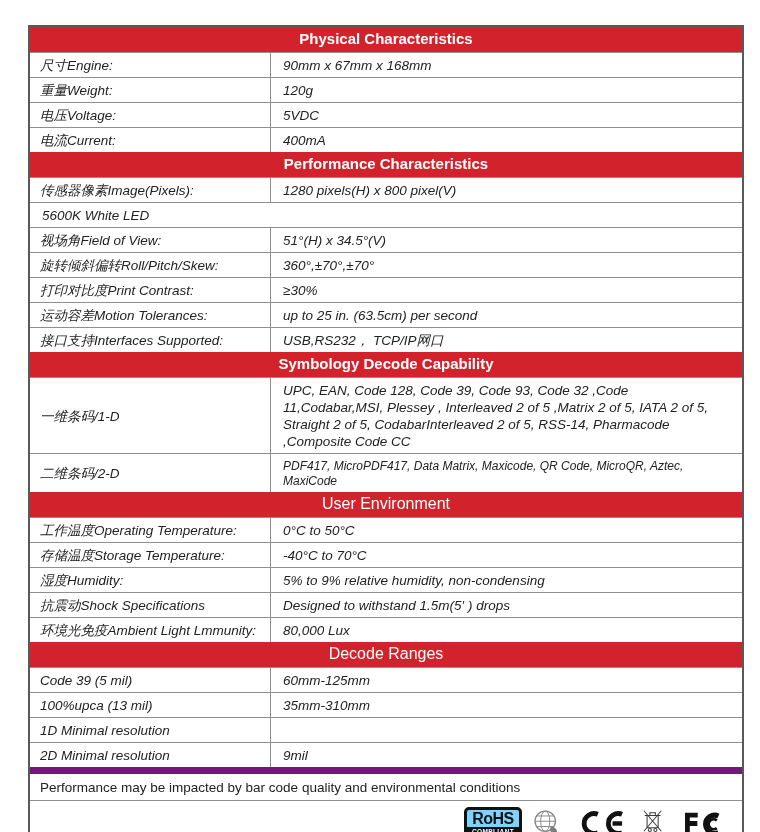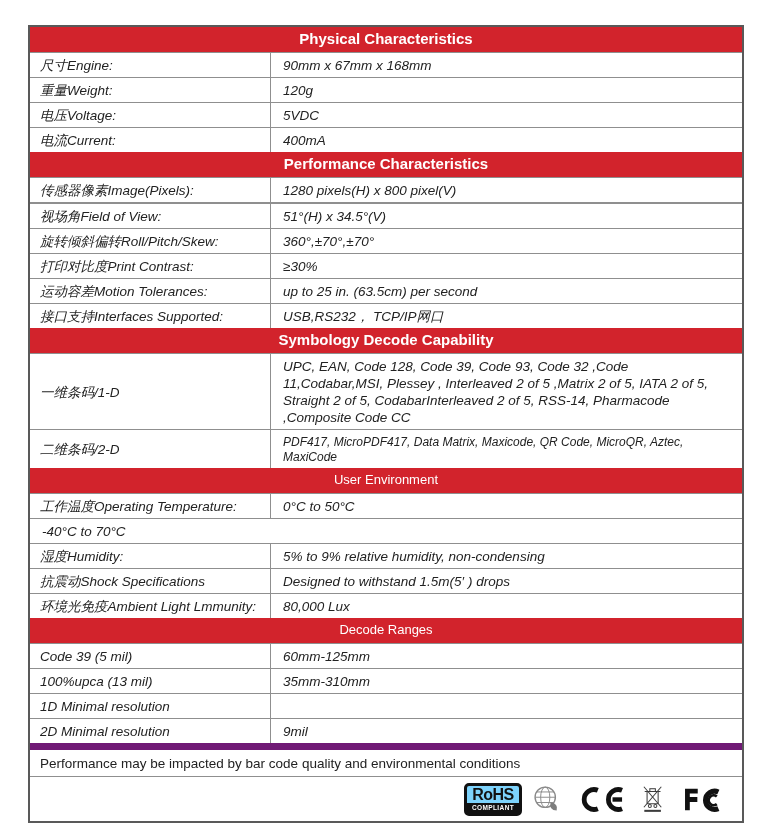--- a/index.html
+++ b/index.html
@@ -18,21 +18,21 @@
     background:#d2232c;
     color:#ffffff;
     text-align:center;
     font-weight:700;
     font-size:15px;
     line-height:18px;
     padding:3px 0 4px 0;
   }
   .section-header.light{
     font-weight:400;
-    font-size:13px;
+    font-size:16px;
   }
   .spec-row{
     display:flex;
     border-top:1px solid #8f8f8f;
   }
   .spec-row:first-child{border-top:none;}
   .cell{
     font-size:13.5px;
     line-height:17px;
     padding:4px 10px 3px 10px;
@@ -121,20 +121,21 @@
       <div class="spec-row">
         <div class="cell label">电流Current:</div>
         <div class="cell value">400mA</div>
       </div>
       <div class="section-header">Performance Characteristics</div>
       <div class="spec-row">
         <div class="cell label">传感器像素Image(Pixels):</div>
         <div class="cell value">1280 pixels(H) x 800 pixel(V)</div>
       </div>
       <div class="spec-row">
+        <div class="cell value">5600K White LED</div>
       </div>
       <div class="spec-row">
         <div class="cell label">视场角Field of View:</div>
         <div class="cell value">51°(H) x 34.5°(V)</div>
       </div>
       <div class="spec-row">
         <div class="cell label">旋转倾斜偏转Roll/Pitch/Skew:</div>
         <div class="cell value">360°,±70°,±70°</div>
       </div>
       <div class="spec-row">
@@ -157,20 +158,21 @@
       <div class="spec-row">
         <div class="cell label">二维条码/2-D</div>
         <div class="cell value small">PDF417, MicroPDF417, Data Matrix, Maxicode, QR Code, MicroQR, Aztec, MaxiCode</div>
       </div>
       <div class="section-header light">User Environment</div>
       <div class="spec-row">
         <div class="cell label">工作温度Operating Temperature:</div>
         <div class="cell value">0°C to 50°C</div>
       </div>
       <div class="spec-row">
+        <div class="cell label">存储温度Storage Temperature:</div>
         <div class="cell value">-40°C to 70°C</div>
       </div>
       <div class="spec-row">
         <div class="cell label">湿度Humidity:</div>
         <div class="cell value">5% to 9% relative humidity, non-condensing</div>
       </div>
       <div class="spec-row">
         <div class="cell label">抗震动Shock Specifications</div>
         <div class="cell value">Designed to withstand 1.5m(5′ ) drops</div>
       </div>

